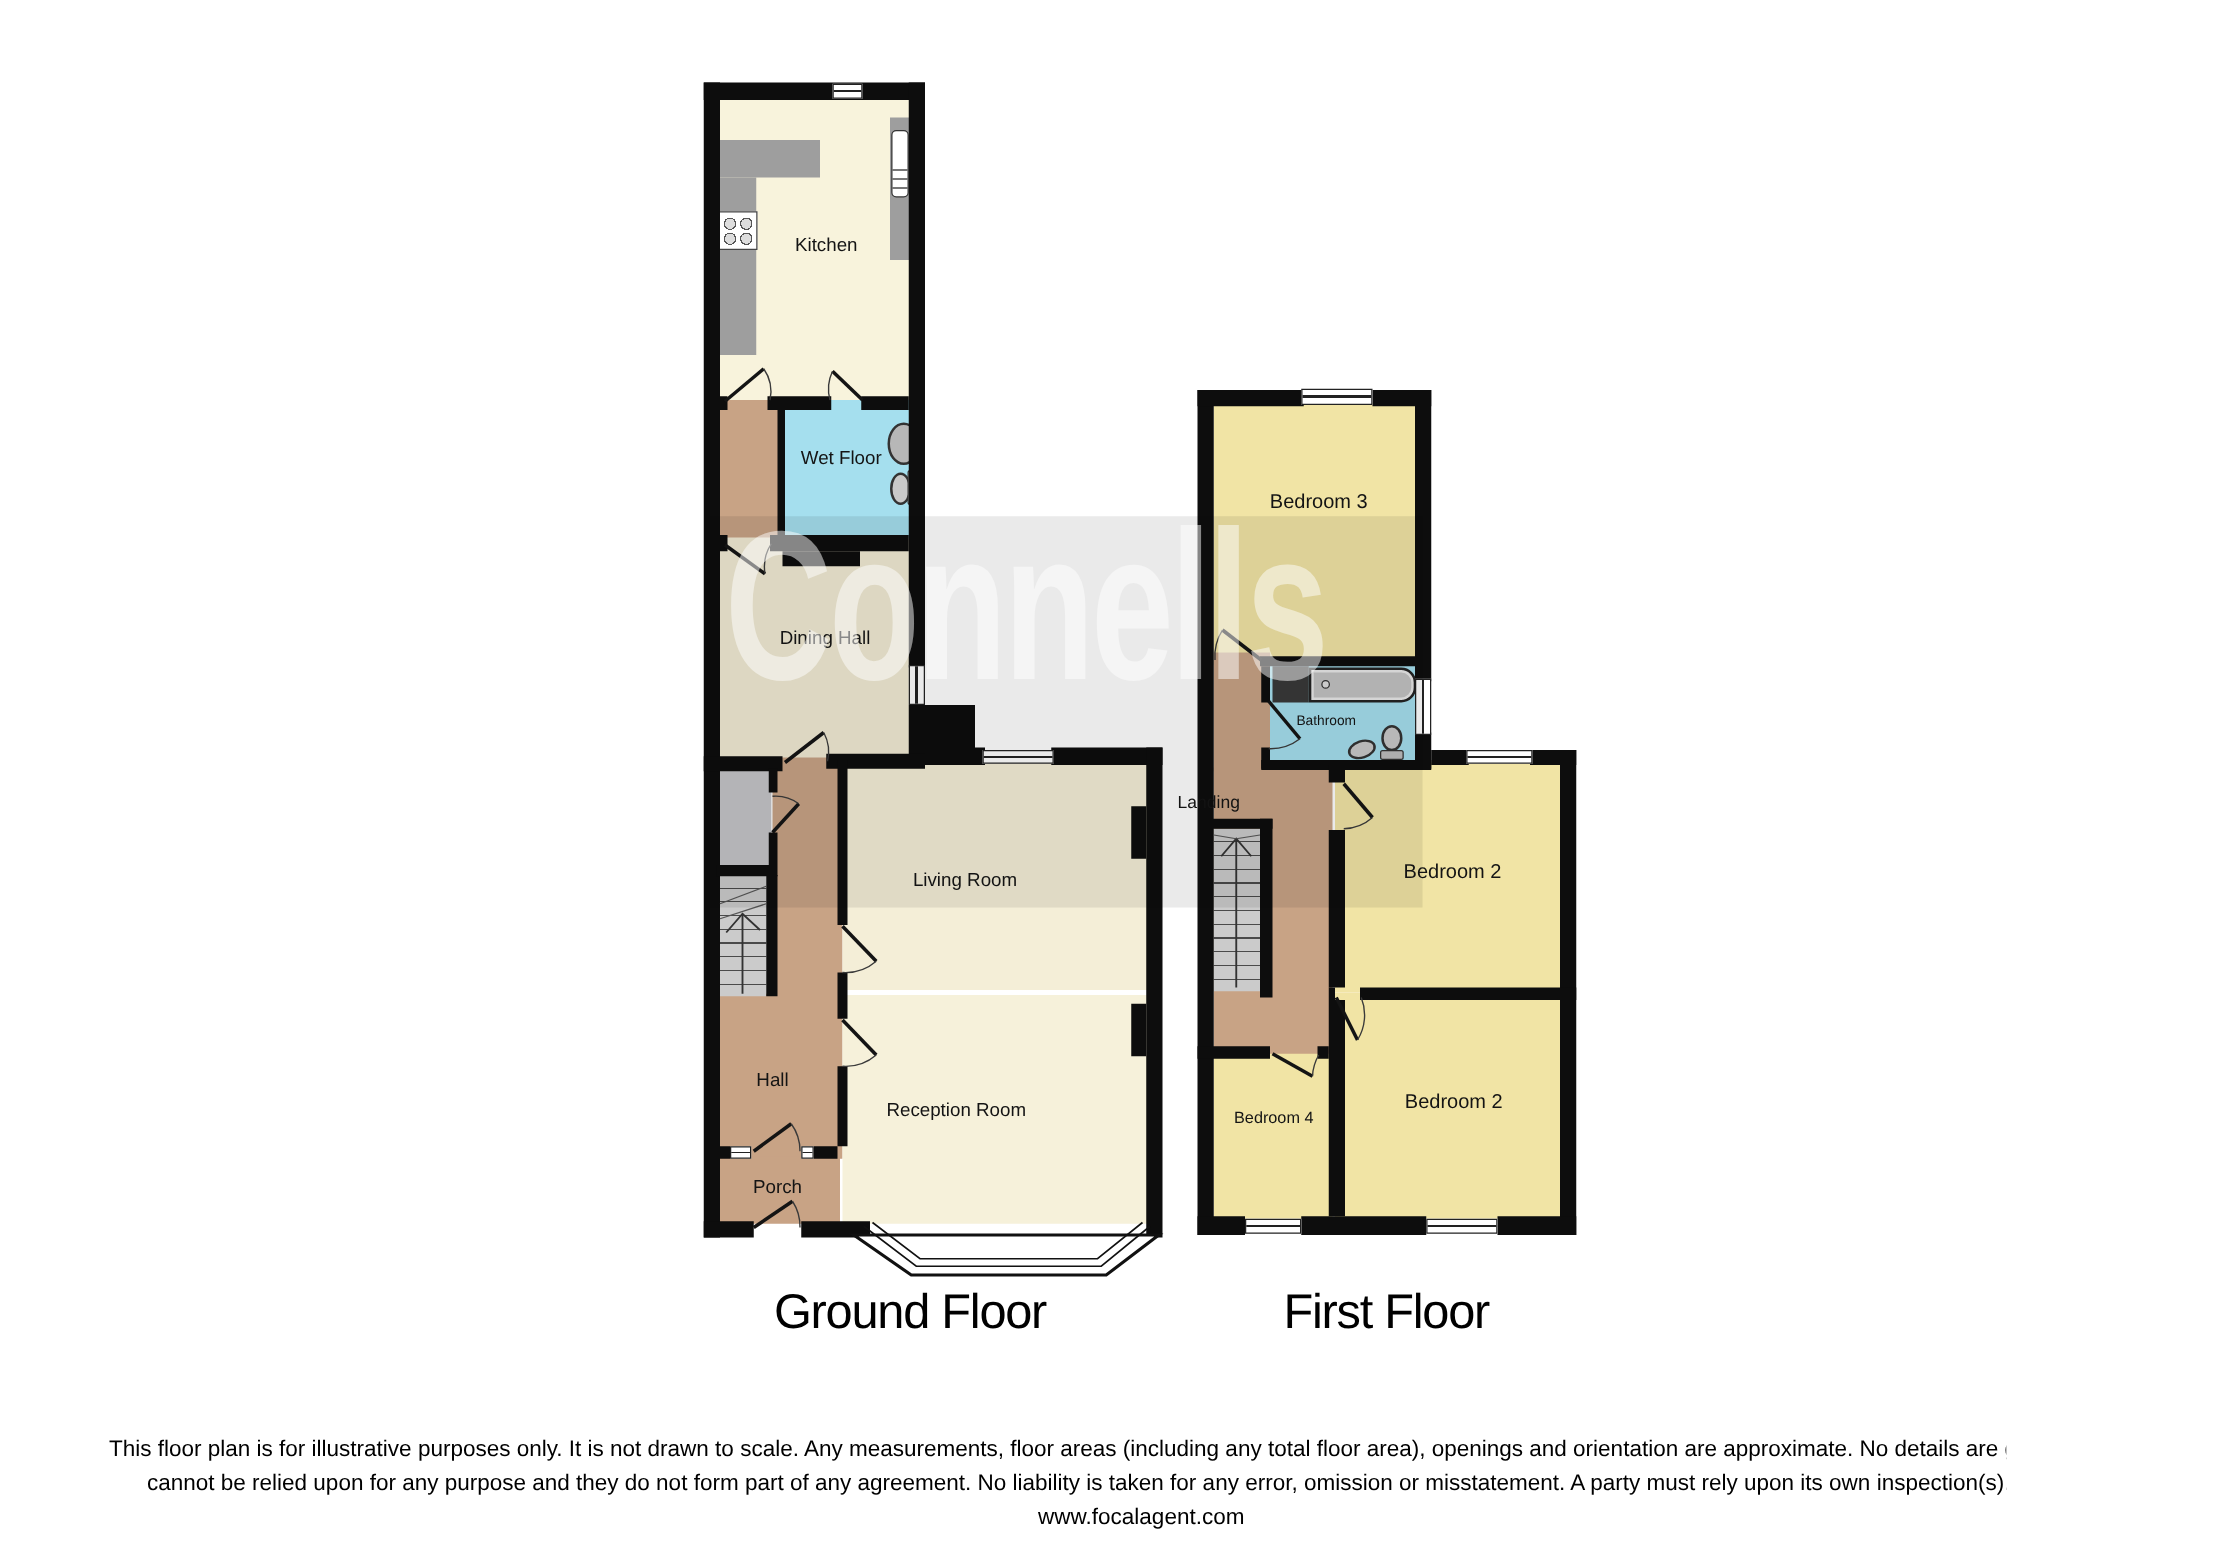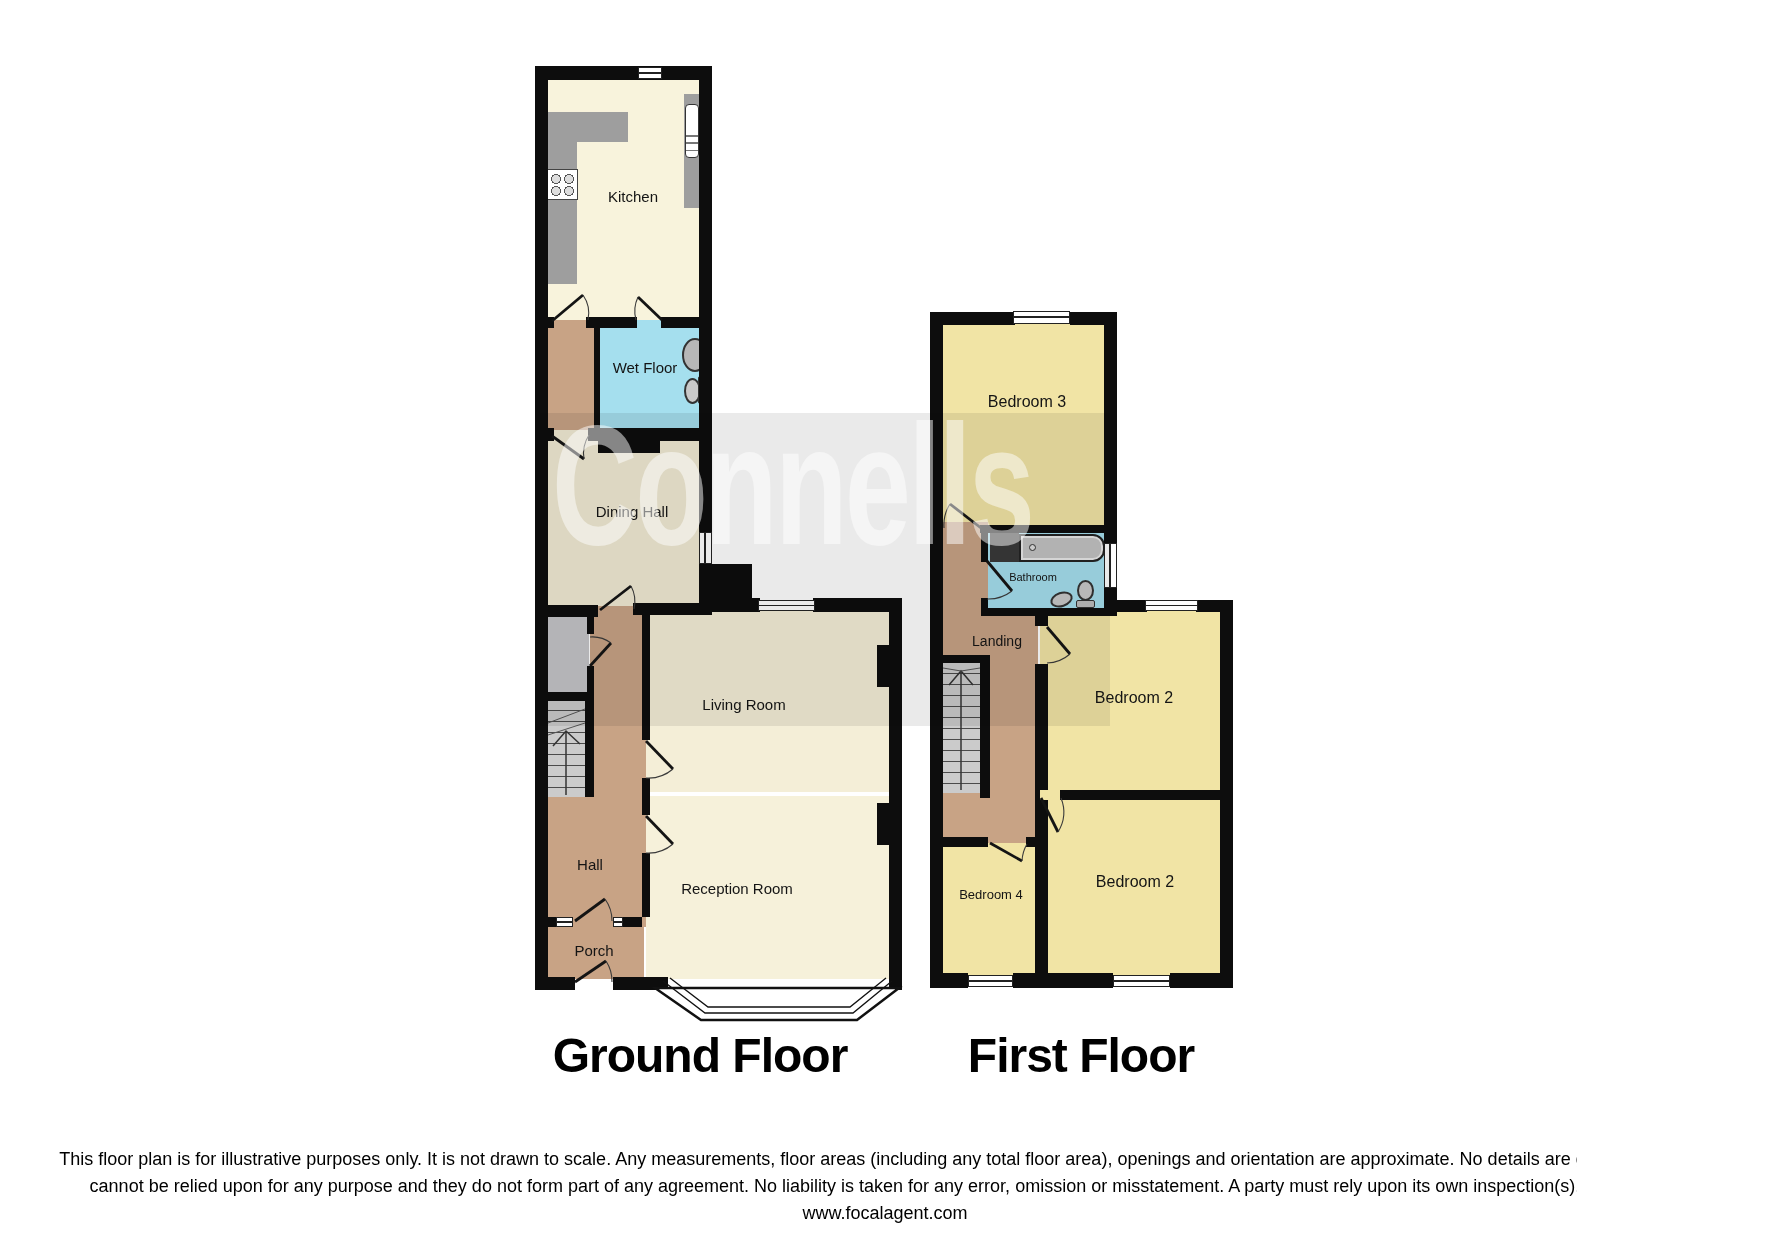--- a/index.html
+++ b/index.html
@@ -1,33 +1,33 @@
 <!DOCTYPE html>
 <html style="--wall: #0d0d0d; --cream: #F6F1DA; --cream_light: #F8F3DC; --cream_dark: #F1EBD4; --cream_mid: #F4EED7; --brown: #C8A385; --blue: #A5DFEE; --yellow: #F1E4A5; --counter_gray: #9E9E9E; --stair_gray: #CBCBCB; --closet_gray: #C4C4C8;"><head>
 <meta charset="utf-8">
 <style>
   html,body{margin:0;padding:0;background:#fff;}
   #canvas{position:relative;width:1577px;height:1240px;background:#fff;overflow:hidden;
-          font-family:"Liberation Sans",sans-serif;}
+          font-family:"Liberation Sans",sans-serif;margin-left:28px;}
   .room{position:absolute;z-index:1;}
   .fix{position:absolute;z-index:2;}
   .w{position:absolute;z-index:3;background:var(--wall);}
   .win{position:absolute;z-index:4;background:#fff;border:1px solid #222;box-sizing:border-box;}
   .win-h{background-image:linear-gradient(to bottom,transparent 0 40%,#222 40% 58%,transparent 58%);}
   .win-v{background-image:linear-gradient(to right,transparent 0 40%,#222 40% 58%,transparent 58%);}
   .stairs{position:absolute;z-index:2;background-color:var(--stair_gray);
           background-image:repeating-linear-gradient(to bottom,transparent 0 10px,#4a4a4a 10px 11px);}
   svg.overlay{position:absolute;left:0;top:0;z-index:5;}
   .lbl{position:absolute;z-index:6;transform:translate(-50%,-50%);font-size:15px;color:#141414;white-space:nowrap;}
   .lbl-lg{font-size:16px;}
   .lbl-md{font-size:14px;}
   .lbl-sm{font-size:13px;}
   .lbl-xs{font-size:11px;}
   .floor-title{position:absolute;z-index:6;transform:translateX(-50%);top:1028px;
-               font-weight:700;font-size:48px;letter-spacing:-1px;color:#000;white-space:nowrap;}
+               font-weight:400;font-size:39px;letter-spacing:-1px;color:#000;white-space:nowrap;}
   .wm-box{position:absolute;left:540px;top:413px;width:570px;height:313px;z-index:40;
           background:rgba(15,15,15,0.085);pointer-events:none;}
   .wm-text{position:absolute;left:552px;top:400px;z-index:41;line-height:1;white-space:nowrap;
            font-weight:900;font-size:170px;letter-spacing:-4px;color:rgba(255,255,255,0.5);
            transform:scaleX(0.70);transform-origin:0 0;pointer-events:none;}
   .disclaimer{position:absolute;left:35px;top:1146px;width:1700px;z-index:6;text-align:center;
               font-size:18px;line-height:1.5;color:#000;}
   .hob{position:absolute;z-index:2;background-color:#fff;border:1px solid #444;box-sizing:border-box;
        background-image:
          radial-gradient(circle at 9px 9px,  #ddd 0 4px, #555 4px 5px, transparent 5px),
@@ -209,21 +209,21 @@
 
   <span class="lbl" style="left:633px;top:196px;">Kitchen</span>
   <span class="lbl" style="left:645px;top:367px;">Wet Floor</span>
   <span class="lbl" style="left:632px;top:511px;">Dining Hall</span>
   <span class="lbl" style="left:744px;top:704px;">Living Room</span>
   <span class="lbl" style="left:590px;top:864px;">Hall</span>
   <span class="lbl" style="left:737px;top:888px;">Reception Room</span>
   <span class="lbl" style="left:594px;top:950px;">Porch</span>
   <span class="lbl lbl-lg" style="left:1027px;top:402px;">Bedroom 3</span>
   <span class="lbl lbl-xs" style="left:1033px;top:577px;text-align:center;">Bathroom</span>
-  <span class="lbl lbl-md" style="left:997px;top:641px;">Landing</span>
+  <span class="lbl lbl-md" style="left:939px;top:641px;">Landing</span>
   <span class="lbl lbl-lg" style="left:1134px;top:698px;">Bedroom 2</span>
   <span class="lbl lbl-lg" style="left:1135px;top:882px;">Bedroom 2</span>
   <span class="lbl lbl-sm" style="left:991px;top:894px;">Bedroom 4</span>
 
   <div class="floor-title" style="left:700px;">Ground Floor</div>
   <div class="floor-title" style="left:1081px;">First Floor</div>
 
   <div class="wm-box"></div>
   <div class="wm-text">Connells</div>
 

